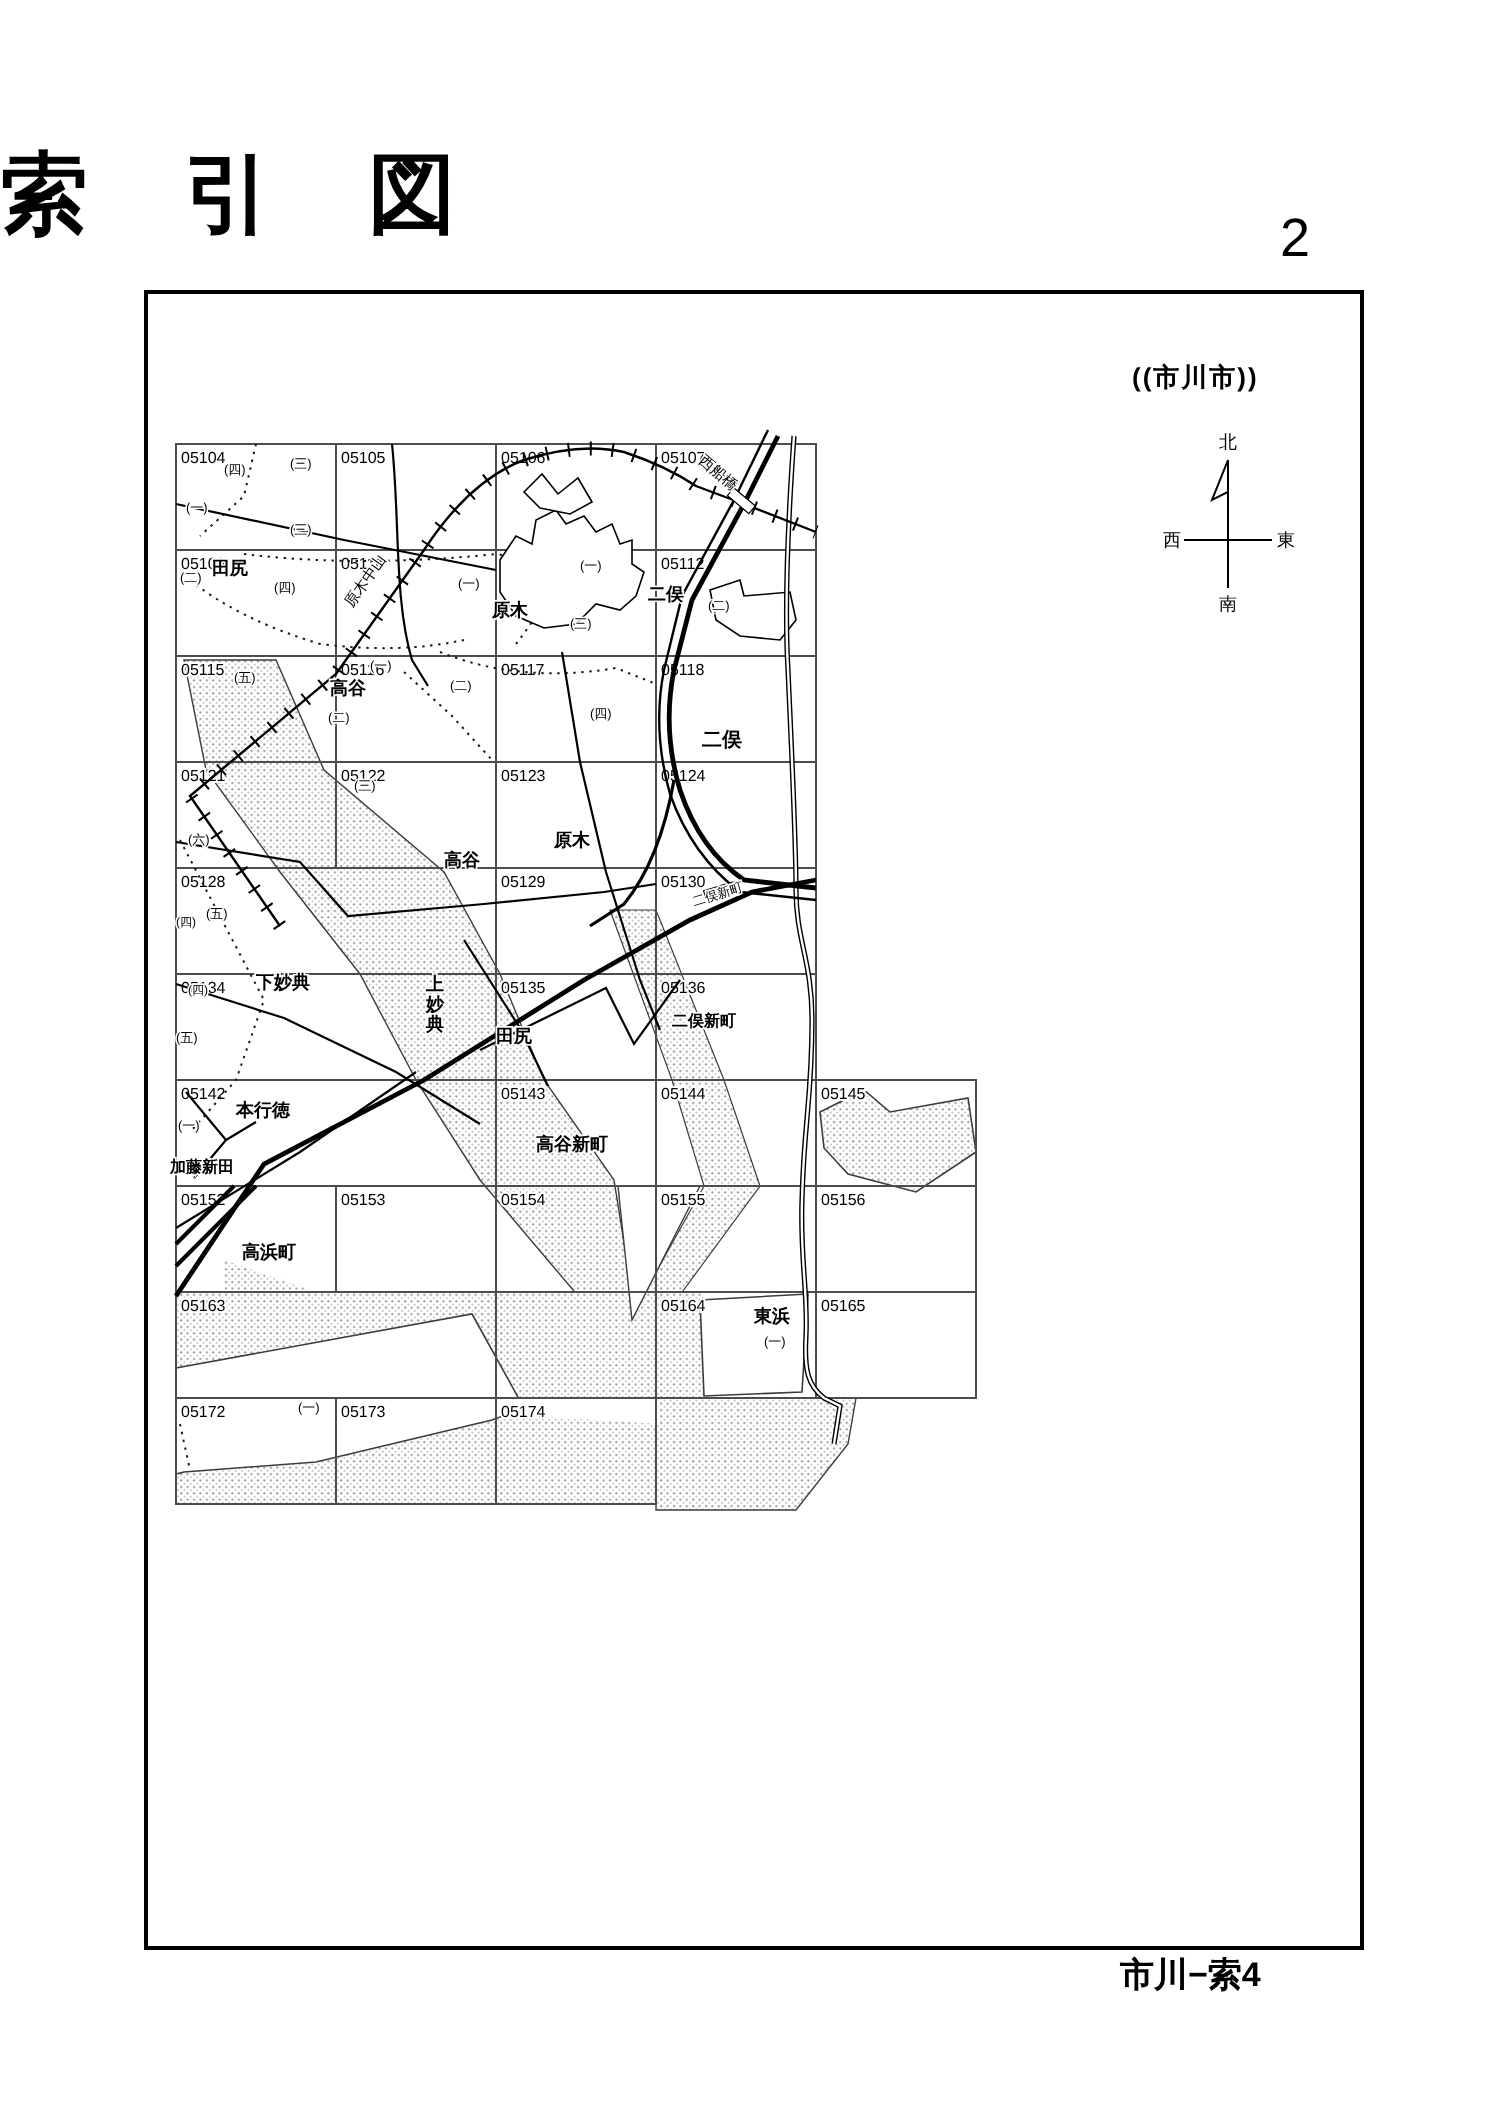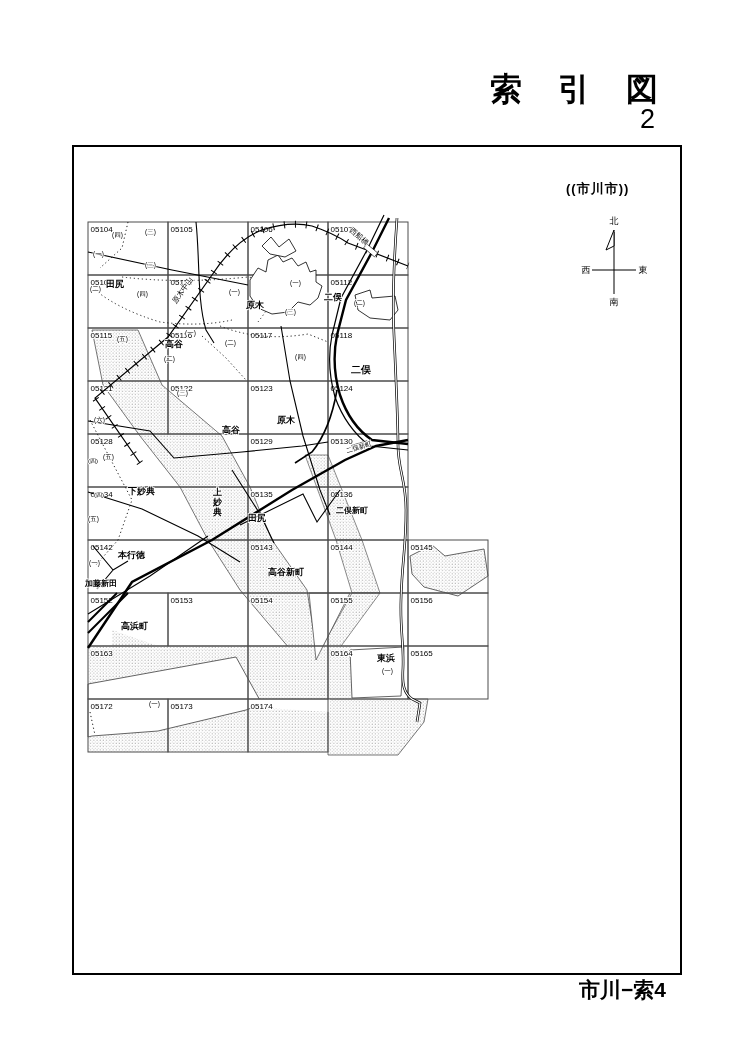--- a/index.html
+++ b/index.html
@@ -1,23 +1,23 @@
 <!DOCTYPE html>
 <html><head>
 <meta charset="utf-8">
 <style>
   html,body{margin:0;padding:0;background:#fff;}
   #page{position:relative;width:747px;height:1061px;background:#fff;overflow:hidden;
         font-family:"Liberation Sans","DejaVu Sans",sans-serif;color:#000;}
-  #title{position:absolute;left:0;top:68px;width:660px;text-align:right;
-         font-size:32px;font-weight:600;letter-spacing:2px;}
+  #title{position:absolute;left:0;top:68px;width:660px;text-align:left;
+         font-size:44px;font-weight:600;letter-spacing:2px;}
   #pageno{position:absolute;left:640px;top:104px;font-size:27px;}
   #frame{position:absolute;left:72px;top:145px;width:606px;height:826px;border:2px solid #000;}
   #cityname{position:absolute;left:566px;top:180px;font-size:13px;font-weight:600;letter-spacing:1px;}
-  #footer{position:absolute;left:560px;top:976px;width:125px;text-align:center;font-size:21px;font-weight:600;}
+  #footer{position:absolute;left:560px;top:976px;width:125px;text-align:left;font-size:17px;font-weight:600;}
   #compass{position:absolute;left:576px;top:212px;}
   #compass text{font-size:9px;}
   #map{position:absolute;left:72px;top:145px;}
   svg text{font-family:"Liberation Sans","DejaVu Sans",sans-serif;}
 </style>
 </head>
 <body>
 
 <div id="page">
 

